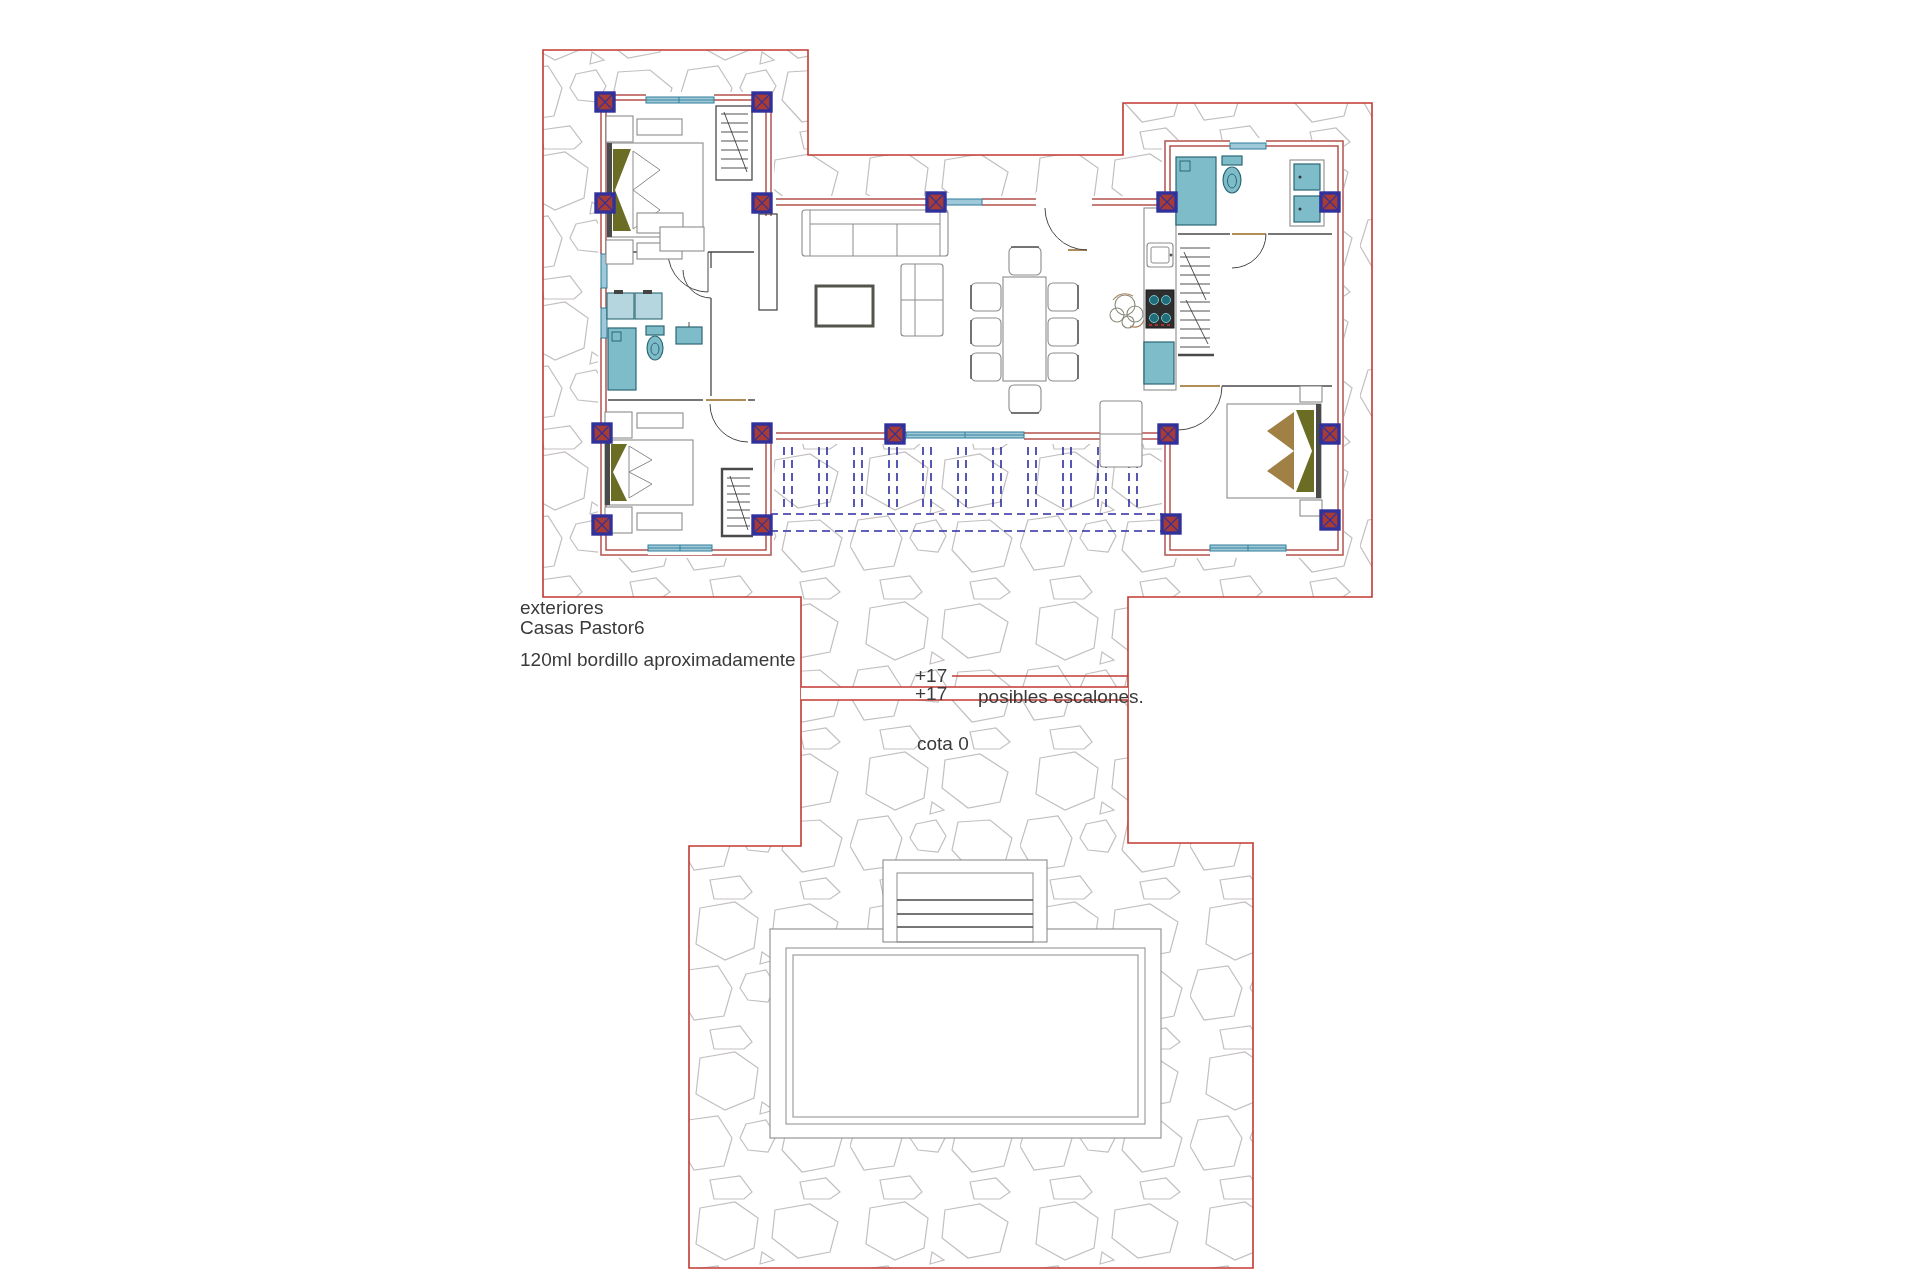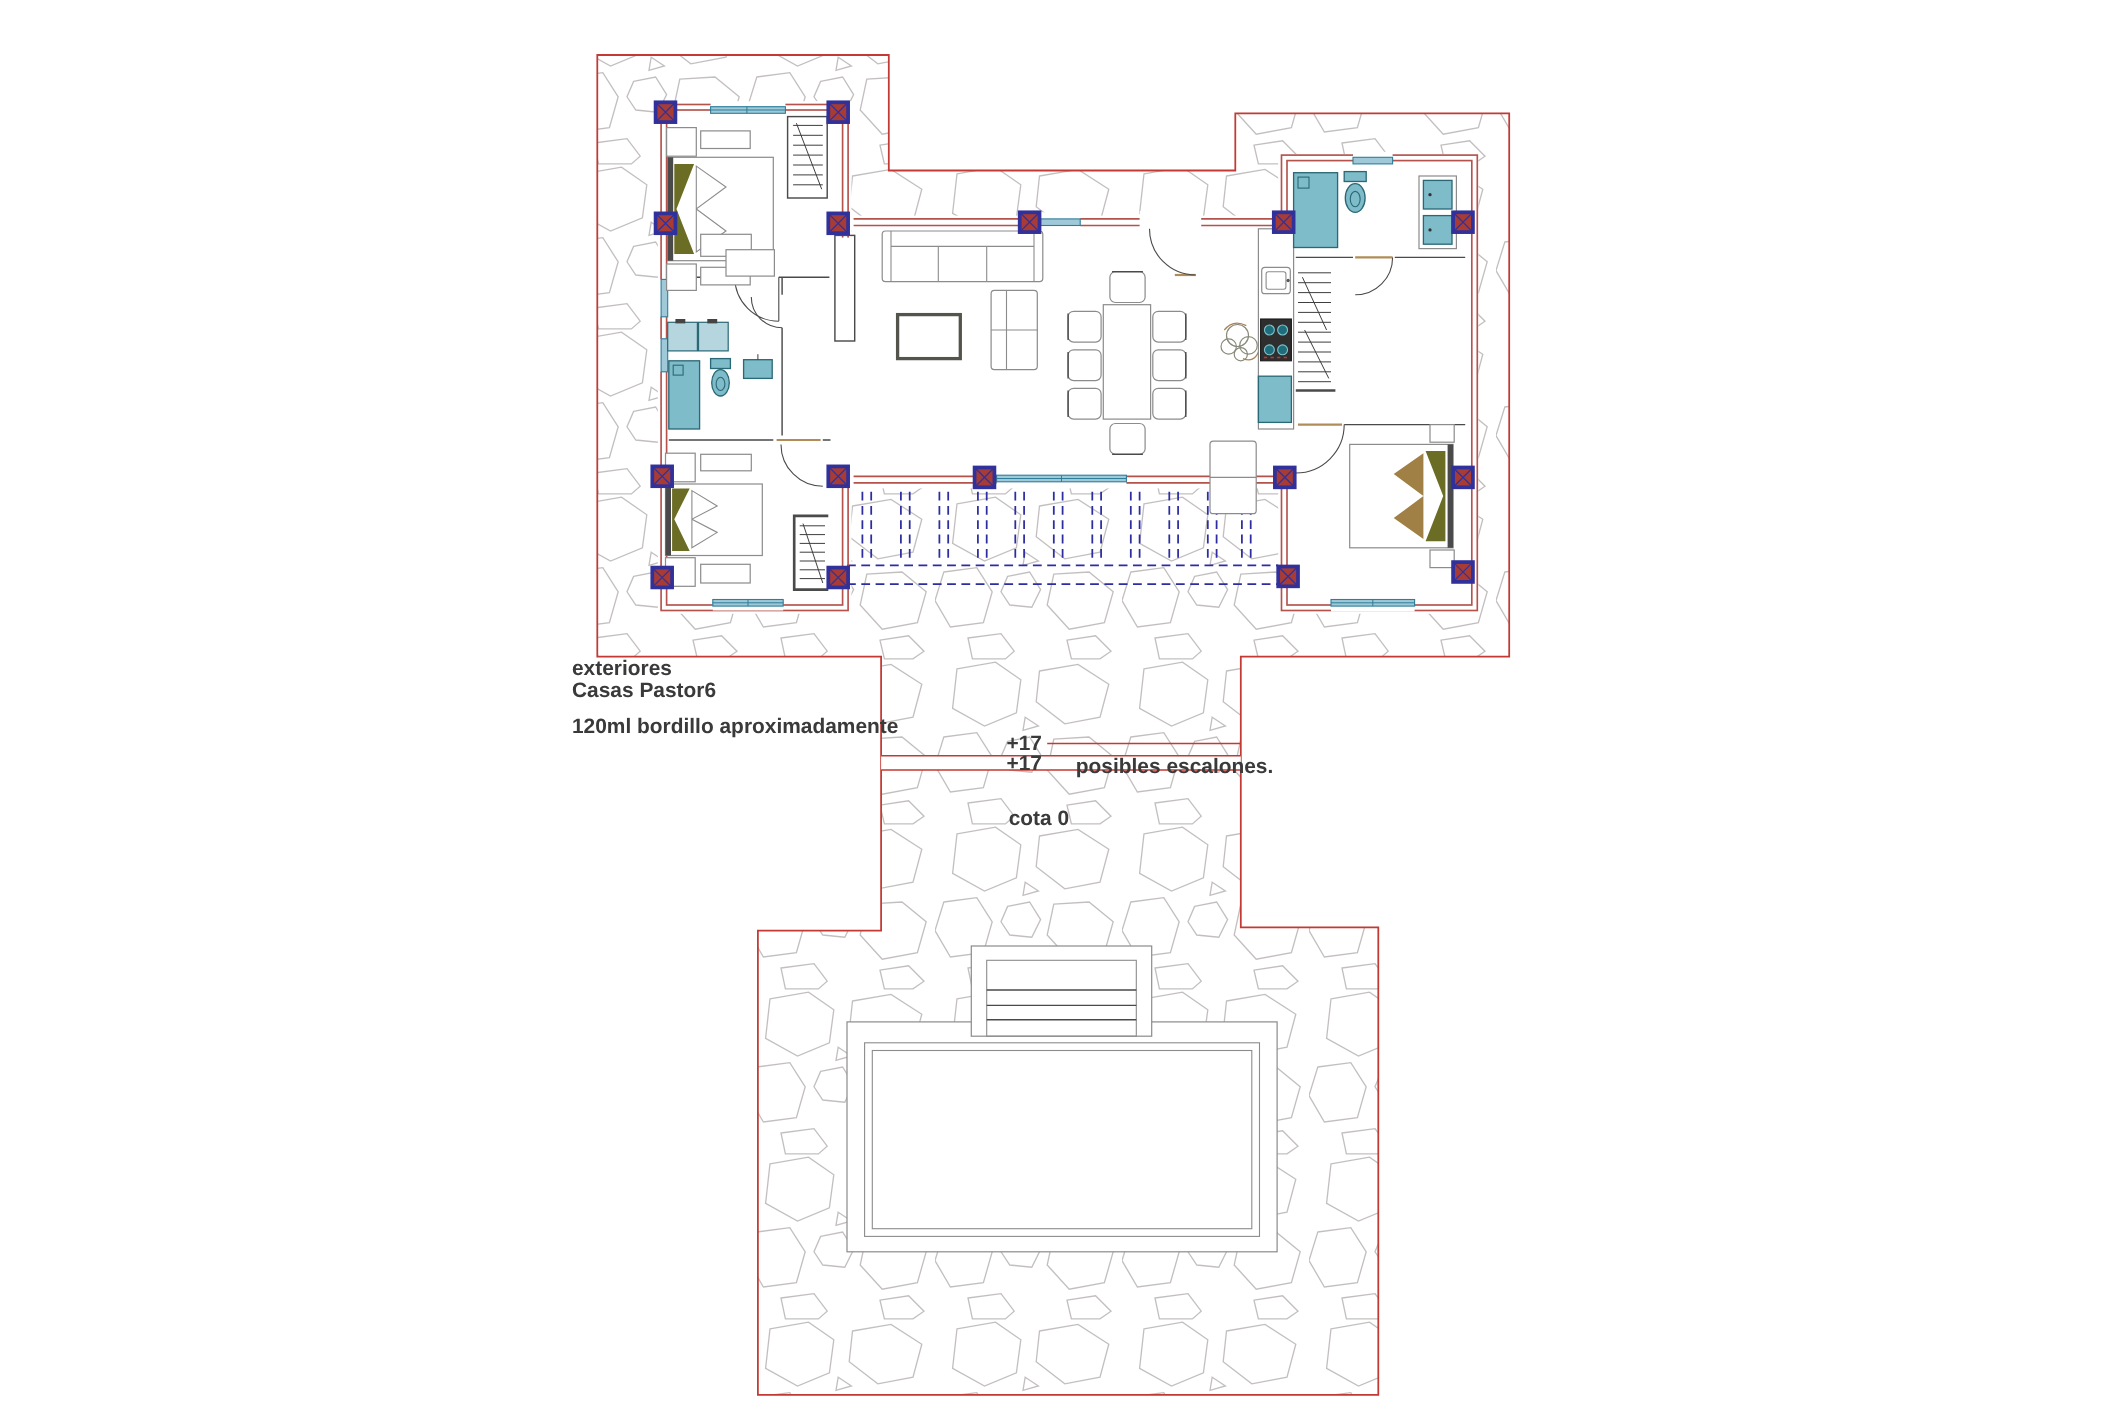--- a/index.html
+++ b/index.html
@@ -1,16 +1,16 @@
 <!DOCTYPE html>
 <html style="--boundary: #c23a33; --wall: #b4524c; --pillar-blue: #31319c; --pillar-red: #a83c34; --fixture: #7fbcca; --fixture-light: #b5d6de; --fixture-border: #2b6875; --window: #9fc8d8; --window-line: #2e7d99; --stone: #c4bfbf; --furn: #8c8c8c; --furn-dark: #54544c; --pillow-olive: #6c6d25; --pillow-tan: #a08044; --pergola: #2d2da2; --ink: #3a3a3a; --tan: #b08d57; --dark: #4a4a4a;"><head>
 <meta charset="utf-8">
 <style>
   html,body{margin:0;padding:0;background:#fff;}
-  .stage{position:relative;width:1920px;height:1280px;background:#fff;overflow:hidden;font-weight:bold;}
+  .stage{position:relative;width:1920px;height:1280px;background:#fff;overflow:hidden;}
   svg{display:block;}
   .plot{fill:url(#stones);stroke:var(--boundary);stroke-width:1.6;}
   .redline{stroke:var(--boundary);stroke-width:1.4;fill:none;}
   .wall{stroke:var(--wall);stroke-width:1.5;fill:none;}
   .white{fill:#fff;stroke:none;}
   .part{stroke:var(--dark);stroke-width:1.3;fill:none;}
   .partbold{stroke:var(--dark);stroke-width:2.4;fill:none;}
   .tan{stroke:var(--tan);stroke-width:2;fill:none;}
   .furn{stroke:var(--furn);stroke-width:1.1;fill:#fff;}
   .furnline{stroke:var(--furn);stroke-width:1;fill:none;}

